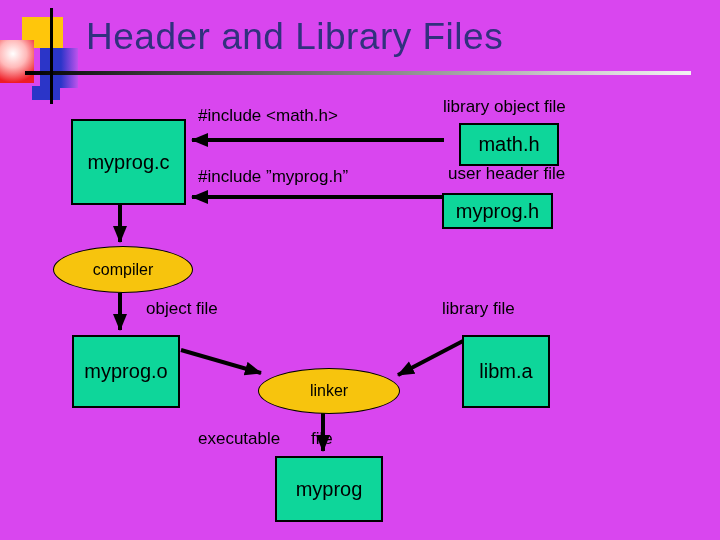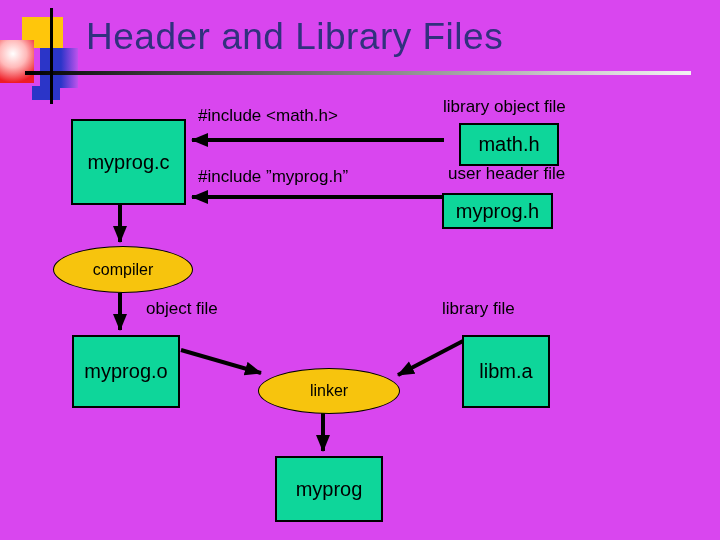--- a/index.html
+++ b/index.html
@@ -100,14 +100,15 @@
 
   <div class="process" id="proc-compiler">compiler</div>
   <div class="process" id="proc-linker">linker</div>
 
   <div class="lbl" id="lbl-include-math">#include &lt;math.h&gt;</div>
   <div class="lbl" id="lbl-include-myprog">#include ”myprog.h”</div>
   <div class="lbl" id="lbl-library-header">library object file</div>
   <div class="lbl" id="lbl-user-header">user header file</div>
   <div class="lbl" id="lbl-object-file">object file</div>
   <div class="lbl" id="lbl-library-file">library file</div>
+  <div class="lbl" id="lbl-executable-file">executable file</div>
 
 </div>
 
 </body></html>

